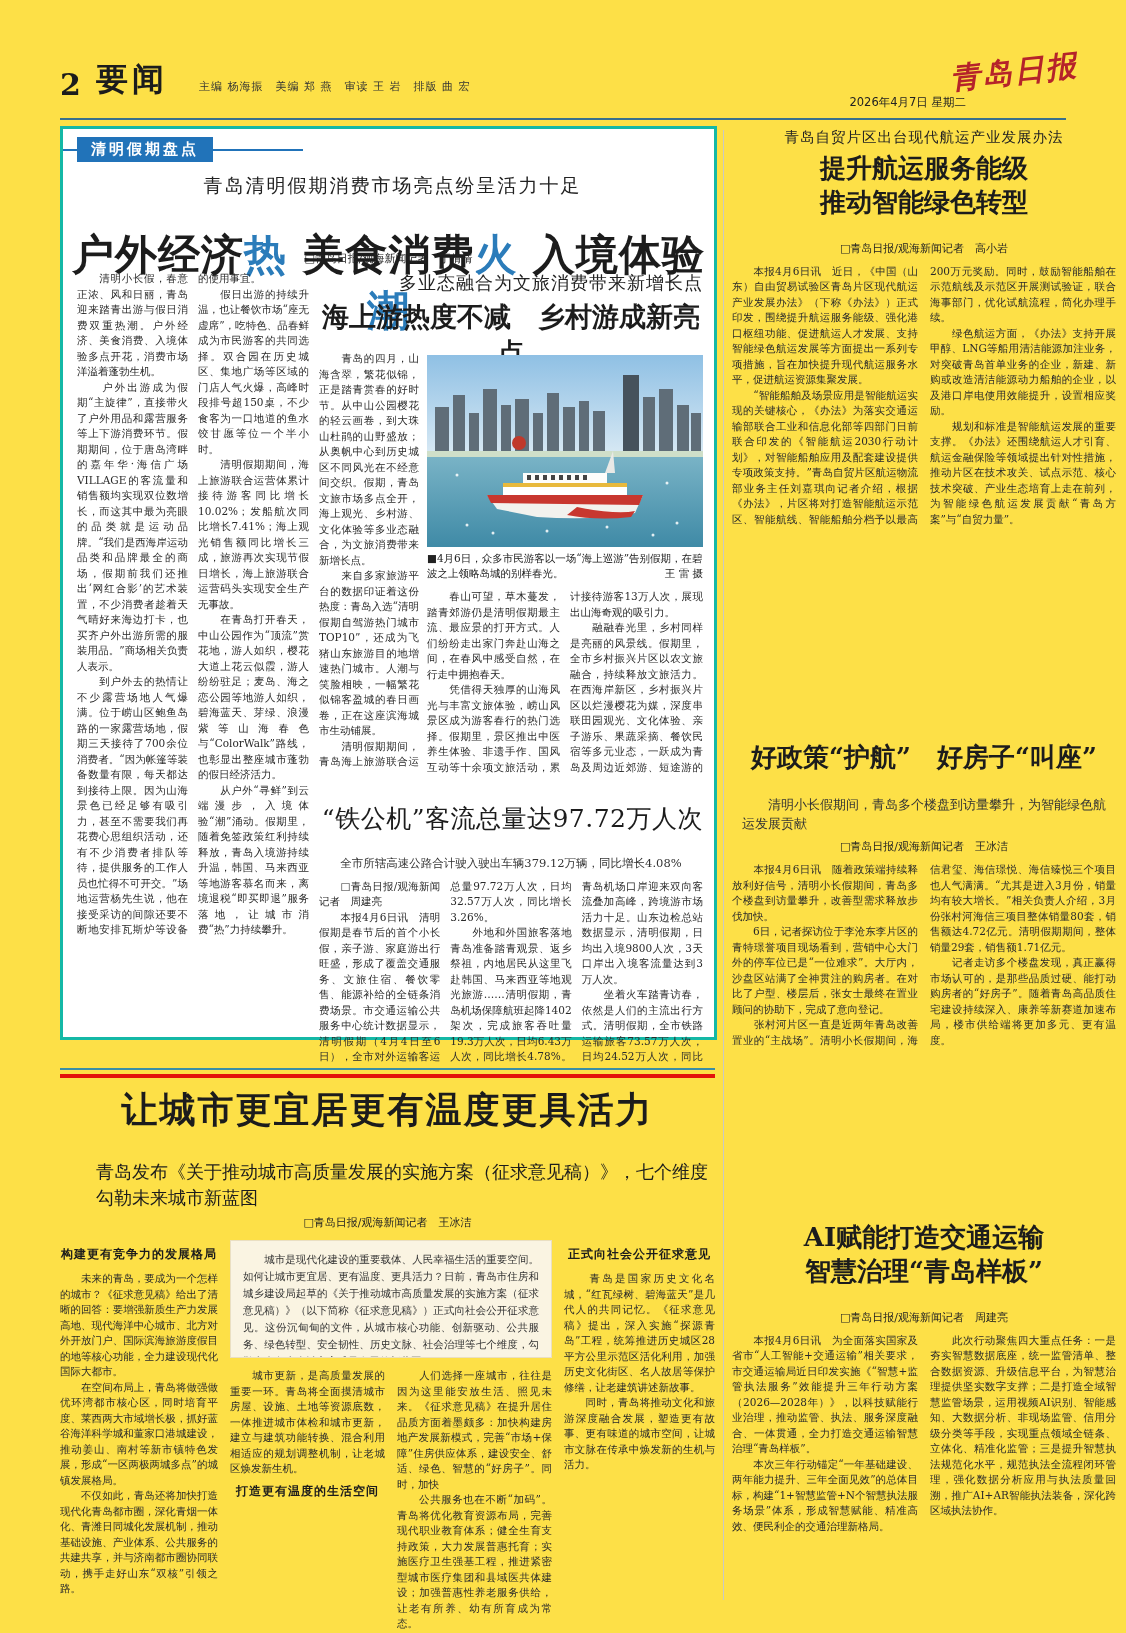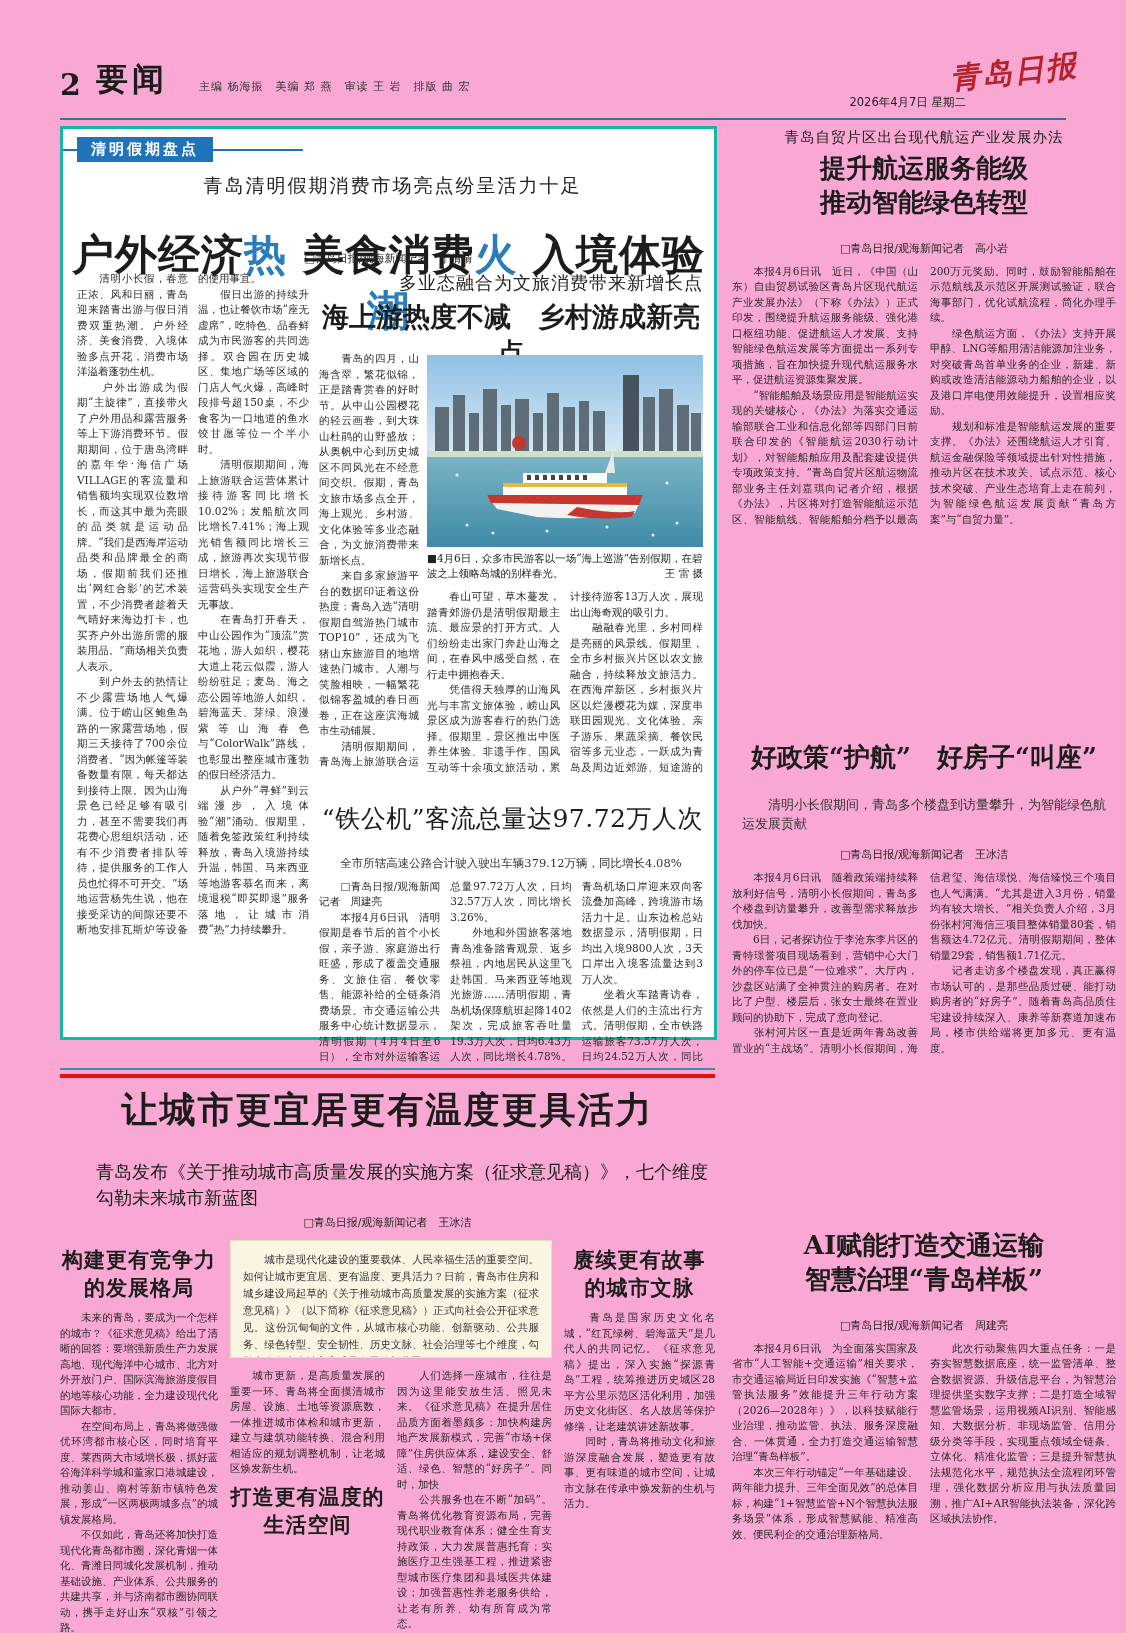--- a/index.html
+++ b/index.html
@@ -1,16 +1,16 @@
 <!DOCTYPE html>
 <html><head>
 <meta charset="utf-8">
 <style>
   html,body{margin:0;padding:0;background:#e9e9e6;}
-  .page{position:relative;width:1126px;height:1633px;background:#f9a8d4;margin:0 auto;
+  .page{position:relative;width:1126px;height:1633px;background:#fde047;margin:0 auto;
         font-family:"DejaVu Serif","Liberation Serif",serif;color:#1c1c1c;overflow:hidden;}
   
   .hdr{position:absolute;left:60px;top:58px;width:1006px;height:56px;}
   .pagenum{font-size:30px;font-weight:bold;vertical-align:bottom;}
   .section{font-size:32px;font-weight:bold;letter-spacing:4px;margin-left:10px;vertical-align:bottom;}
   .editors{font-size:11px;color:#333;margin-left:26px;vertical-align:8px;letter-spacing:1px;
            font-family:"DejaVu Sans","Liberation Sans",sans-serif;}
   .hdr-date{position:absolute;right:100px;bottom:4px;font-size:11.5px;color:#222;
            font-family:"DejaVu Sans","Liberation Sans",sans-serif;}
   .masthead{position:absolute;right:-12px;top:-6px;color:#b5232a;font-size:30px;font-weight:bold;
@@ -47,21 +47,21 @@
              column-count:2;column-gap:10px;}
   
   .traffic{position:absolute;left:256px;top:652px;width:384px;height:246px;}
   .traffic-headline{text-align:right;font-size:25px;font-weight:normal;letter-spacing:0.5px;}
   .traffic-subhead{text-align:center;font-size:11.5px;color:#333;margin-top:4px;}
   .traffic-body{margin-top:8px;height:192px;column-count:3;column-gap:10px;}
   
   .rail{position:absolute;left:732px;top:128px;width:384px;height:1482px;}
   .rail-kicker{text-align:center;font-size:14.5px;color:#222;letter-spacing:1px;}
   .rail-headline{text-align:center;font-size:26px;font-weight:bold;line-height:34px;margin-top:4px;}
-  .rail-byline{margin-top:14px;}
+  .rail-byline{margin-top:6px;}
   .rail-subhead{font-size:13px;color:#333;line-height:19px;margin-top:4px;padding:0 10px;}
   .rail-body{margin-top:8px;column-count:2;column-gap:12px;}
   .shipping-body{height:452px;}
   .housing{margin-top:24px;}
   .housing-body{height:332px;}
   .ai{margin-top:26px;}
   .ai-body{height:282px;}
   
   .city{position:absolute;left:60px;top:1068px;width:655px;height:560px;}
   .city-rule-teal{height:2px;background:#3b8ea5;}
@@ -69,21 +69,21 @@
   .city-headline{text-align:center;font-size:36px;font-weight:bold;letter-spacing:2px;margin-top:8px;}
   .city-subhead{font-size:18px;line-height:26px;margin-top:6px;padding-left:36px;}
   .city-byline{margin-top:4px;}
   .city-grid{position:relative;margin-top:10px;height:424px;}
   .city-col1{position:absolute;left:0;top:0;width:158px;height:424px;}
   .city-mid{position:absolute;left:170px;top:0;width:322px;height:424px;}
   .city-intro{background:#faf4e2;border:1px solid #eadfc2;padding:10px 12px;font-size:10.5px;
               line-height:17px;color:#333;white-space:pre-line;text-align:justify;height:96px;overflow:hidden;}
   .city-midcols{margin-top:10px;height:296px;column-count:2;column-gap:12px;}
   .city-col4{position:absolute;left:504px;top:0;width:151px;height:424px;}
-  .colhead{font-size:21px;font-weight:bold;text-align:center;letter-spacing:1px;margin:6px 0 8px;
+  .colhead{font-size:12px;font-weight:bold;text-align:center;letter-spacing:1px;margin:6px 0 8px;
            break-inside:avoid;}
 </style>
 </head>
 <body>
 
 <div class="page">
 
   <div class="hdr">
     <span class="pagenum">2</span>
     <span class="section">要闻</span>
@@ -257,20 +257,20 @@
         <div class="city-midcols">
           <div class="bodytxt">　　城市更新，是高质量发展的重要一环。青岛将全面摸清城市房屋、设施、土地等资源底数，一体推进城市体检和城市更新，建立与建筑功能转换、混合利用相适应的规划调整机制，让老城区焕发新生机。</div>
           <div class="colhead">打造更有温度的生活空间</div>
           <div class="bodytxt">　　人们选择一座城市，往往是因为这里能安放生活、照见未来。《征求意见稿》在提升居住品质方面着墨颇多：加快构建房地产发展新模式，完善“市场+保障”住房供应体系，建设安全、舒适、绿色、智慧的“好房子”。同时，加快
 　　公共服务也在不断“加码”。青岛将优化教育资源布局，完善现代职业教育体系；健全生育支持政策，大力发展普惠托育；实施医疗卫生强基工程，推进紧密型城市医疗集团和县域医共体建设；加强普惠性养老服务供给，让老有所养、幼有所育成为常态。
 　　青岛的山、海、城相融共生，绿色是这座城市最动人的底色。《征求意见稿》提出，积极稳妥推进碳达峰碳中和，推动能耗双控向碳排放双控转变。加快建设新型能源体系，推进海上风电、分布式光伏等项目，让清洁能源走进千家万户。
 　　在生态保护方面，青岛将构建“一湾绿心、山海相依”的生态格局。</div>
         </div>
       </div>
       <div class="city-col4">
-        <div class="colhead">赓续更有故事的城市文脉</div>
+        <div class="colhead">正式向社会公开征求意见</div>
         <div class="bodytxt" style="height:388px;">　　青岛是国家历史文化名城，“红瓦绿树、碧海蓝天”是几代人的共同记忆。《征求意见稿》提出，深入实施“探源青岛”工程，统筹推进历史城区28平方公里示范区活化利用，加强历史文化街区、名人故居等保护修缮，让老建筑讲述新故事。
 　　同时，青岛将推动文化和旅游深度融合发展，塑造更有故事、更有味道的城市空间，让城市文脉在传承中焕发新的生机与活力。</div>
       </div>
     </div>
   </section>
 
 </div>
 
 </body></html>

